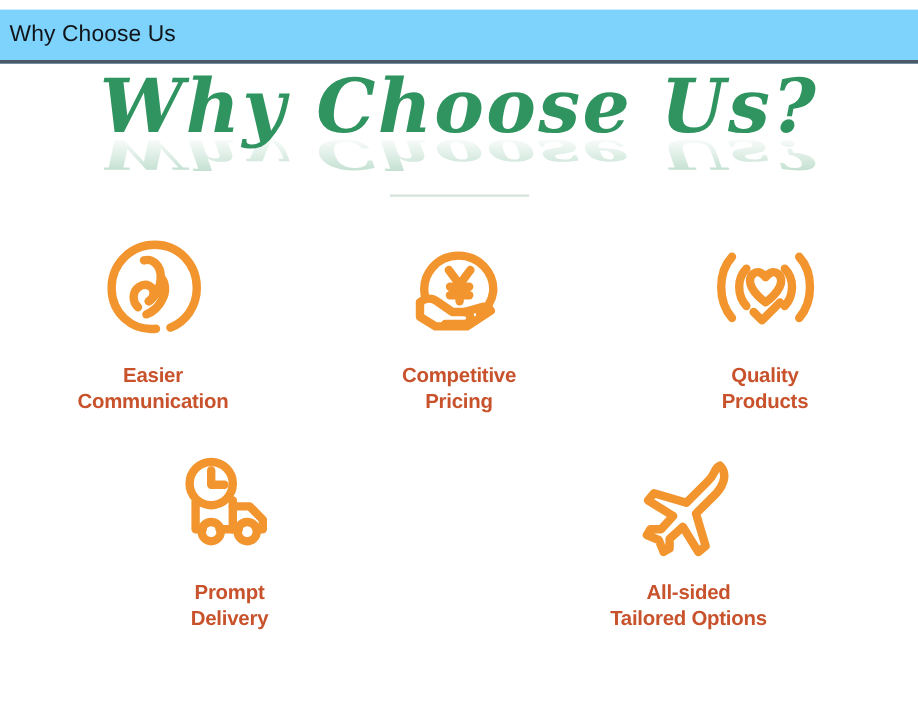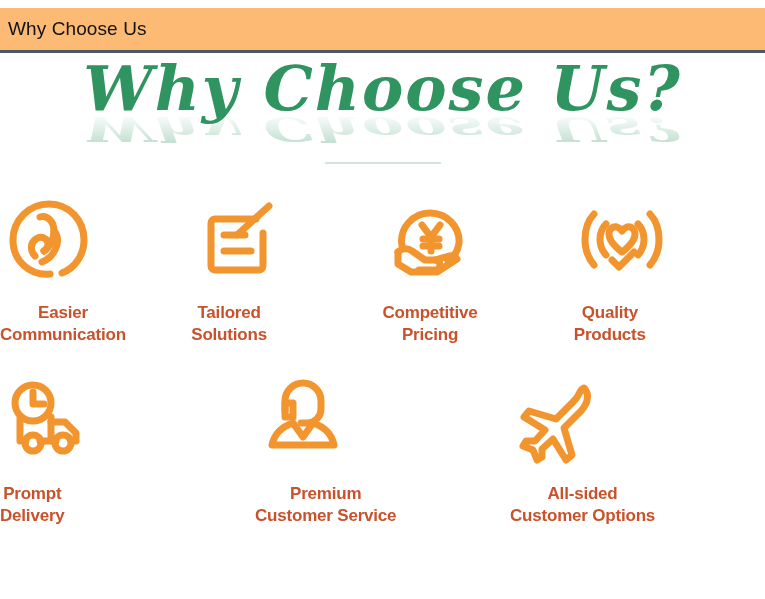--- a/index.html
+++ b/index.html
@@ -15,21 +15,21 @@
     position: relative;
   }
 
   
   #window-header {
     position: absolute;
     left: 0;
     top: 8px;
     width: 765px;
     height: 45px;
-    background: #fdba74;
+    background: #7dd3fc;
     border-bottom: 3px solid #4a5a66;
     box-sizing: border-box;
   }
   #window-title {
     position: absolute;
     left: 8px;
     top: 50%;
     transform: translateY(-52%);
     font-size: 19px;
     color: #101318;
@@ -103,21 +103,21 @@
     display: flex;
     width: 765px;
   }
   #feature-row-1 { margin-top: 26px; }
   #feature-row-2 { margin-top: 26px; }
 
   .feature-cell {
     flex: 1 1 0;
     display: flex;
     flex-direction: column;
-    align-items: flex-start;
+    align-items: center;
     justify-content: flex-start;
   }
   .feature-icon {
     width: 96px;
     height: 96px;
     display: flex;
     align-items: center;
     justify-content: center;
   }
   .feature-icon svg { display: block; }
@@ -155,32 +155,20 @@
           <path d="M48 80 C28 82 11 67 11 46 C11 26 27 10 47 10 C67 10 82 26 82 46 C82 61 73 74 60 79"></path>
           <path d="M33 62 C28 57 28 49 34 45 C40 41 46 45 46 50 C46 55 42 57 42 57"></path>
           <path d="M42 57 C48 53 52 45 52 37 C52 27 45 21 38 23"></path>
           <path d="M52 37 C56 41 57 49 53 56 C50 62 45 66 40 68"></path>
         </svg>
       </div>
       <div class="feature-label">Easier
 Communication</div>
     </div>
 
-    <div class="feature-cell">
-      <div class="feature-icon">
-        <svg width="92" height="92" viewBox="0 0 92 92" fill="none" stroke="#f2952e" stroke-width="7" stroke-linecap="round" stroke-linejoin="round">
-          <path d="M63 25 H22 a4 4 0 0 0 -4 4 V72 a4 4 0 0 0 4 4 H66 a4 4 0 0 0 4 -4 V39"></path>
-          <path d="M31 41 H52"></path>
-          <path d="M31 57 H58"></path>
-          <path d="M44 41 L76 12"></path>
-        </svg>
-      </div>
-      <div class="feature-label">Tailored
-Solutions</div>
-    </div>
 
     <div class="feature-cell">
       <div class="feature-icon">
         <svg width="92" height="92" viewBox="0 0 92 92" fill="none" stroke="#f2952e" stroke-width="7" stroke-linecap="round" stroke-linejoin="round">
           <path d="M17 52 C14 35 27 19 45 19 C62 19 75 33 74 49 C73 57 69 63 63 67"></path>
           <path d="M37 31 L46 43 L55 31"></path>
           <path d="M46 43 V57"></path>
           <path d="M38 45 H54"></path>
           <path d="M38 52 H54"></path>
           <path d="M13 58 C17 54 23 54 27 57 L40 66 H50 a5 5 0 0 1 0 10 H34"></path>
@@ -220,39 +208,27 @@
           <path d="M49 42 V66"></path>
           <path d="M49 47 H63 L74 58 V66 H69"></path>
           <circle cx="31" cy="68" r="8"></circle>
           <circle cx="61" cy="68" r="8"></circle>
         </svg>
       </div>
       <div class="feature-label">Prompt
 Delivery</div>
     </div>
 
-    <div class="feature-cell">
-      <div class="feature-icon">
-        <svg width="92" height="92" viewBox="0 0 92 92" fill="none" stroke="#f2952e" stroke-width="7" stroke-linecap="round" stroke-linejoin="round">
-          <path d="M28 36 V26 a18 18 0 0 1 36 0 v8 a14 14 0 0 1 -14 14 h-6"></path>
-          <path d="M28 28 h8 v14 h-8 z"></path>
-          <path d="M36 48 L46 62 L56 48"></path>
-          <path d="M36 48 C24 52 17 60 15 70 H77 C75 60 68 52 56 48"></path>
-        </svg>
-      </div>
-      <div class="feature-label">Premium
-Customer Service</div>
-    </div>
 
     <div class="feature-cell">
       <div class="feature-icon">
         <svg width="92" height="92" viewBox="0 0 92 92" fill="none" stroke="#f2952e" stroke-width="7" stroke-linecap="round" stroke-linejoin="round">
           <path d="M72 13 C78 19 76 28 69 36 L52 53 L60 80 L54 85 L41 64 L30 74 L30 82 L25 85 L21 75 L11 71 L14 66 H23 L33 55 L12 42 L17 36 L44 44 L61 27 C69 20 66 16 72 13 Z"></path>
         </svg>
       </div>
       <div class="feature-label">All-sided
-Customer Options</div>
+Tailored Options</div>
     </div>
 
 
   </div>
 
 </div>
 
 </body></html>

